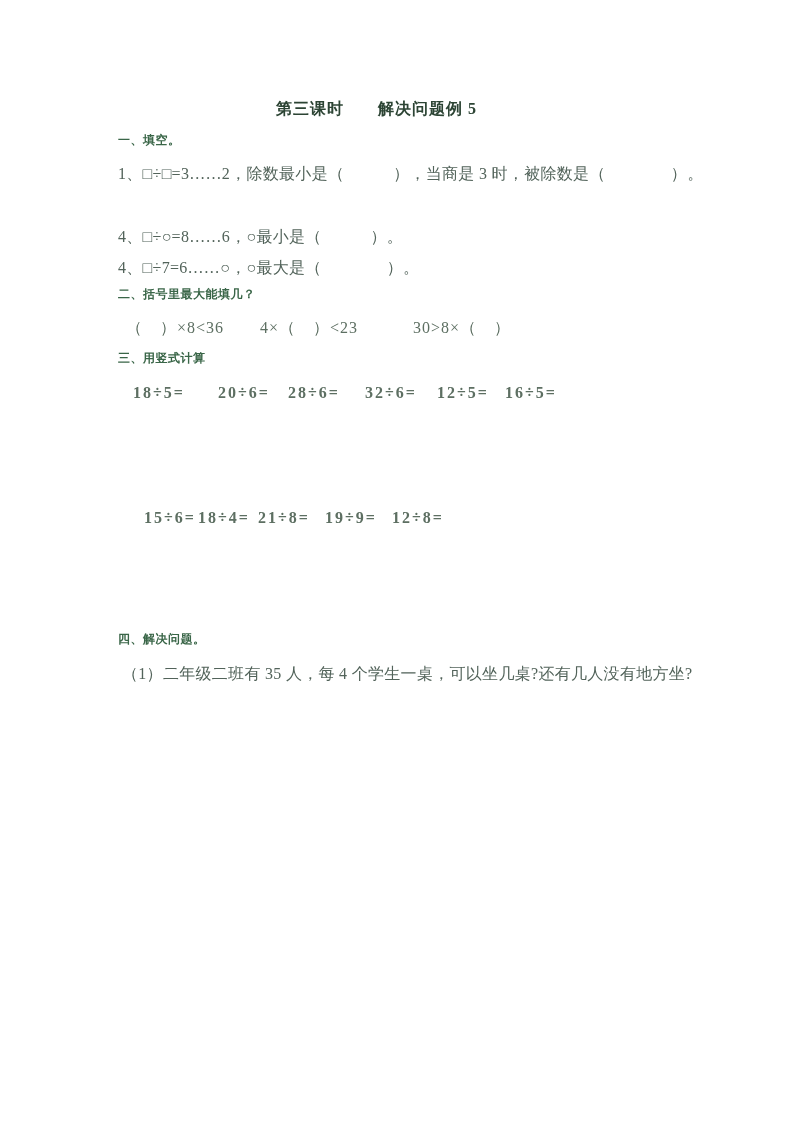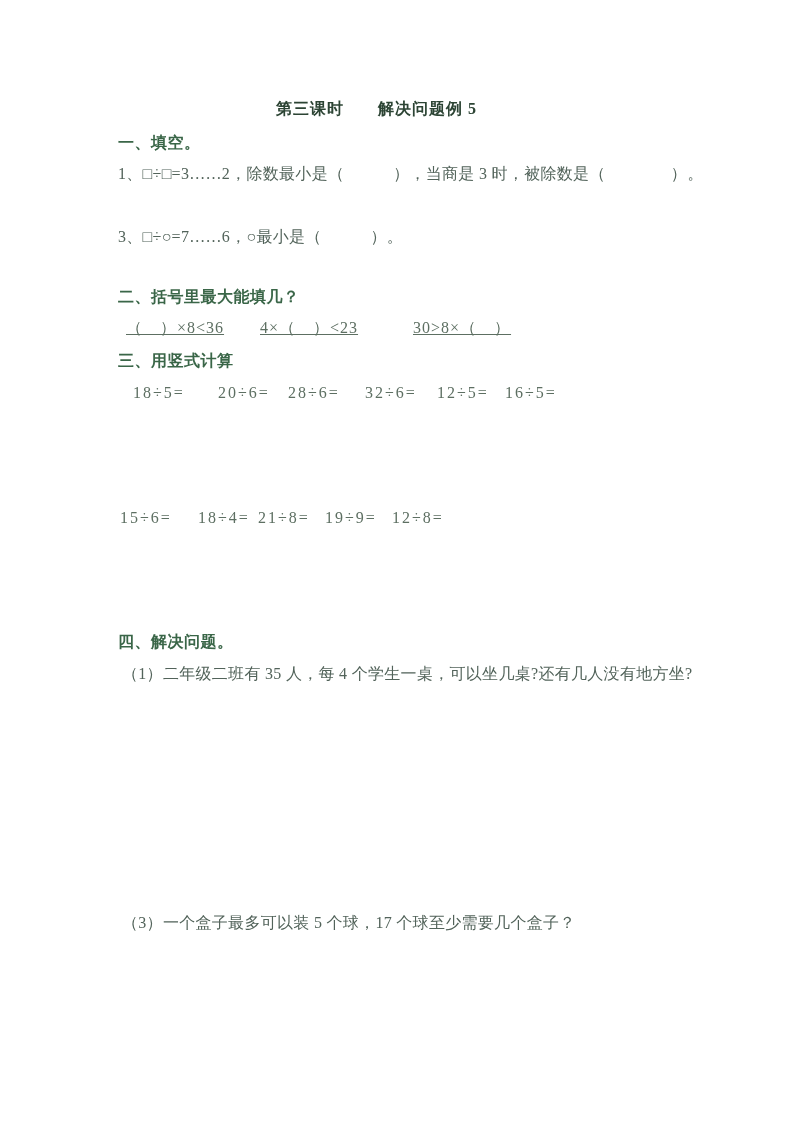--- a/index.html
+++ b/index.html
@@ -28,21 +28,21 @@
     text-align: center;
     font-weight: bold;
     font-size: 16px;
     color: var(--title-color, #2c4434);
     letter-spacing: 1px;
   }
   .heading {
     position: absolute;
     left: 118px;
     font-weight: bold;
-    font-size: 16px;
+    font-size: 12px;
     color: var(--heading-color, #3a6648);
     letter-spacing: 0.5px;
   }
   .line {
     position: absolute;
     left: 118px;
     right: 80px;
     white-space: nowrap;
     letter-spacing: 0.3px;
   }
@@ -51,56 +51,56 @@
     left: 122px;
     right: 58px;
     white-space: nowrap;
     letter-spacing: 0.3px;
   }
   .expr {
     position: absolute;
     white-space: nowrap;
     color: var(--expr-color, #5d6f62);
     letter-spacing: 1px;
-    text-decoration: underline;
   }
   .calc {
     position: absolute;
     white-space: nowrap;
     color: var(--expr-color, #5d6f62);
     letter-spacing: 2px;
+    font-weight: bold;
   }
 </style>
 </head>
 <body>
 
 <div class="page">
 
   <div class="title">第三课时　　解决问题例 5</div>
 
   <div class="heading" style="top:133px">一、填空。</div>
   <div class="line" style="top:164px">1、□÷□=3……2，除数最小是（　　　），当商是 3 时，被除数是（　　　　）。</div>
-  <div class="line" style="top:227px">3、□÷○=7……6，○最小是（　　　）。</div>
+  <div class="line" style="top:227px">4、□÷○=8……6，○最小是（　　　）。</div>
+  <div class="line" style="top:258px">4、□÷7=6……○，○最大是（　　　　）。</div>
 
   <div class="heading" style="top:287px">二、括号里最大能填几？</div>
   <span class="expr" style="top:318px;left:126px">（　）×8&lt;36</span>
   <span class="expr" style="top:318px;left:260px">4×（　）&lt;23</span>
   <span class="expr" style="top:318px;left:413px">30&gt;8×（　）</span>
 
   <div class="heading" style="top:351px">三、用竖式计算</div>
   <span class="calc" style="top:383px;left:133px">18÷5=</span>
   <span class="calc" style="top:383px;left:218px">20÷6=</span>
   <span class="calc" style="top:383px;left:288px">28÷6=</span>
   <span class="calc" style="top:383px;left:365px">32÷6=</span>
   <span class="calc" style="top:383px;left:437px">12÷5=</span>
   <span class="calc" style="top:383px;left:505px">16÷5=</span>
 
-  <span class="calc" style="top:508px;left:120px">15÷6=</span>
+  <span class="calc" style="top:508px;left:144px">15÷6=</span>
   <span class="calc" style="top:508px;left:198px">18÷4=</span>
   <span class="calc" style="top:508px;left:258px">21÷8=</span>
   <span class="calc" style="top:508px;left:325px">19÷9=</span>
   <span class="calc" style="top:508px;left:392px">12÷8=</span>
 
   <div class="heading" style="top:632px">四、解决问题。</div>
   <div class="problem" style="top:664px">（1）二年级二班有 35 人，每 4 个学生一桌，可以坐几桌?还有几人没有地方坐?</div>
-  <div class="problem" style="top:913px">（3）一个盒子最多可以装 5 个球，17 个球至少需要几个盒子？</div>
 
 </div>
 
 </body></html>

